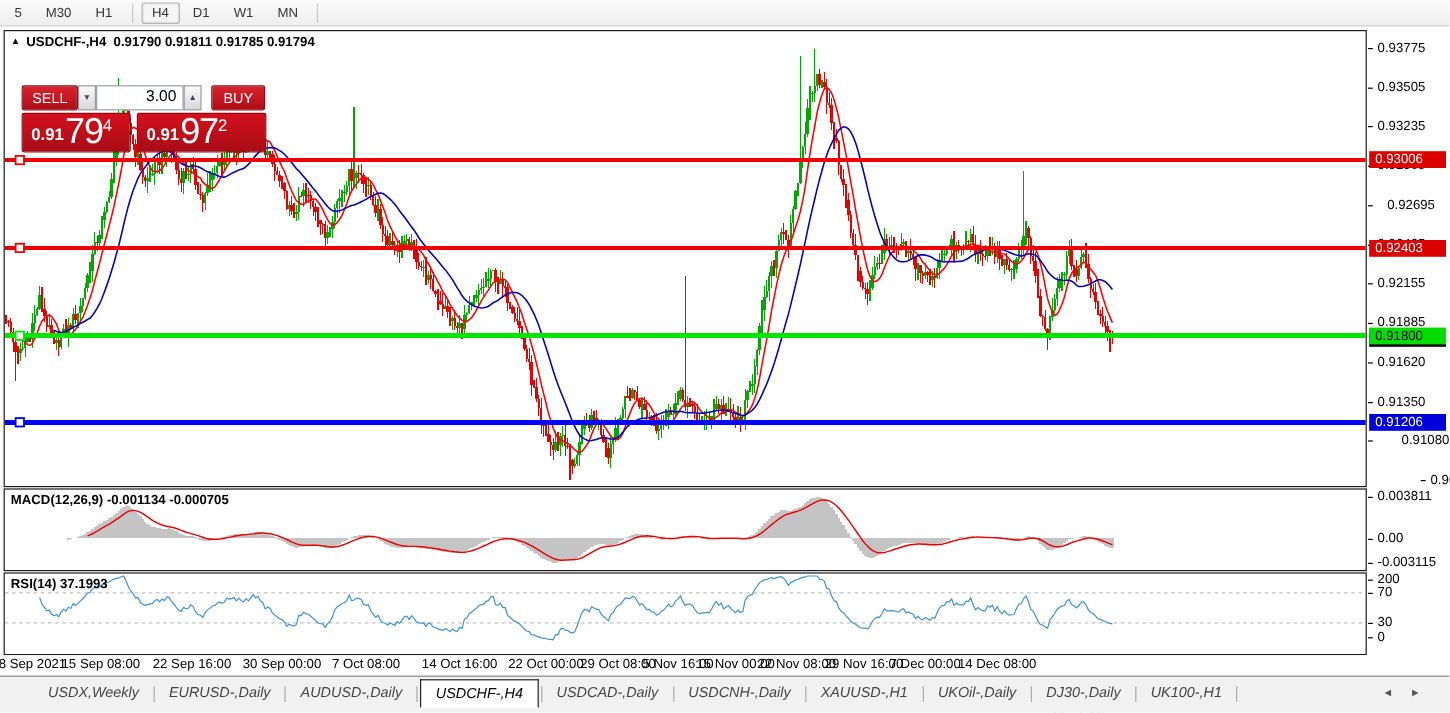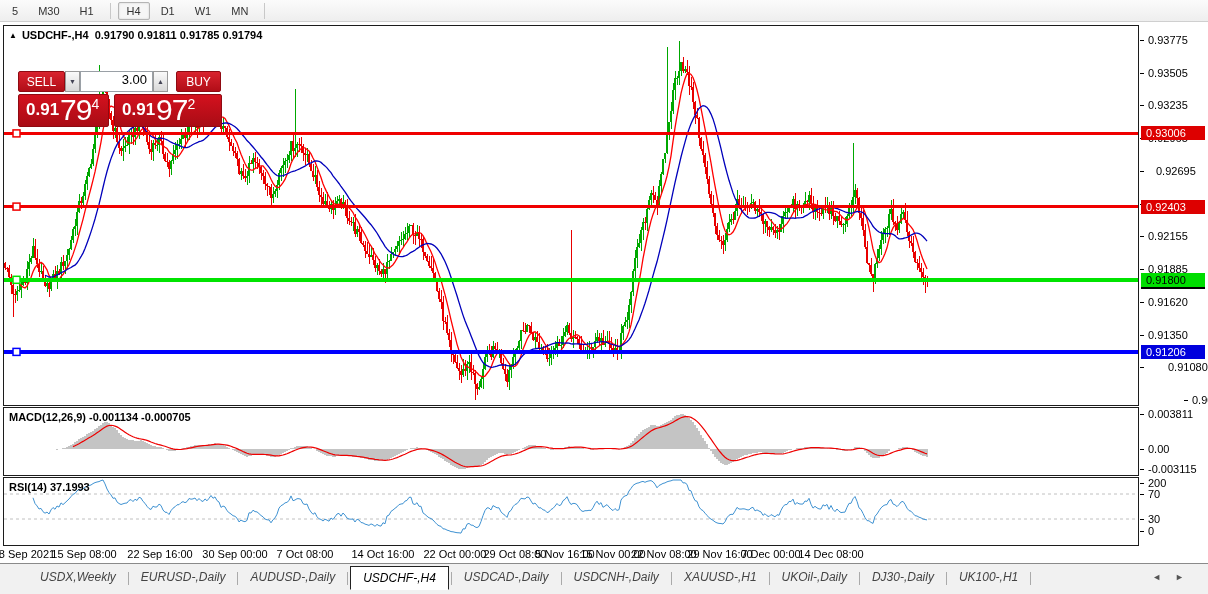--- a/index.html
+++ b/index.html
@@ -40,21 +40,21 @@
   .buy-btn  { width:45px; margin-left:8px; }
   .spin-btn { width:15px; background:linear-gradient(#fafafa,#d8d8d8); border:1px solid #999;
     font-size:7px; color:#445; display:flex; align-items:center; justify-content:center; cursor:pointer; }
   .vol-box { width:73px; background:#fff; border:1px solid #9aa0a6; font-size:13px;
     text-align:right; padding:0 5px 0 0; color:#000; }
   .tw-row2 { display:flex; margin-top:2px; height:33px; }
   .price-box { background:linear-gradient(#d4111e,#a90c15); border:1px solid #8f0a12;
     border-radius:2px; color:#fff; display:flex; align-items:flex-end; padding:1px 4px 2px 7px; }
   .price-box.sell { width:91px; }
   .price-box.buy  { width:108px; margin-left:5px; }
-  .pb-small { font-size:17px; font-weight:bold; margin:0 1px 4px 0; }
+  .pb-small { font-size:14px; font-weight:bold; margin:0 1px 4px 0; }
   .pb-big { font-size:30px; line-height:28px; letter-spacing:-1px; }
   .pb-sup { font-size:14px; align-self:flex-start; margin-top:0; }
 
   
   .scale-col { position:absolute; left:1140px; top:25px; width:48px; height:521px;
     background:#fff; font-size:11px; color:#000; }
   .tick { position:absolute; left:0; height:14px; line-height:14px; padding-left:8px;
     white-space:nowrap; }
   .tick::before { content:""; position:absolute; left:0; top:7px; width:4px; height:1px;
     background:#000; }

